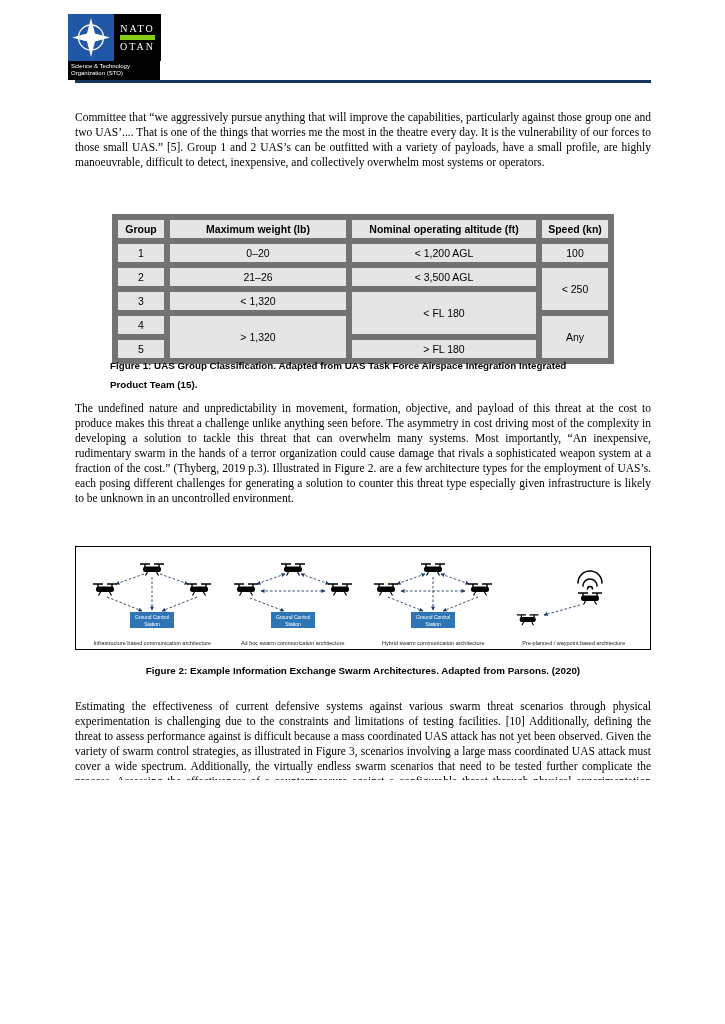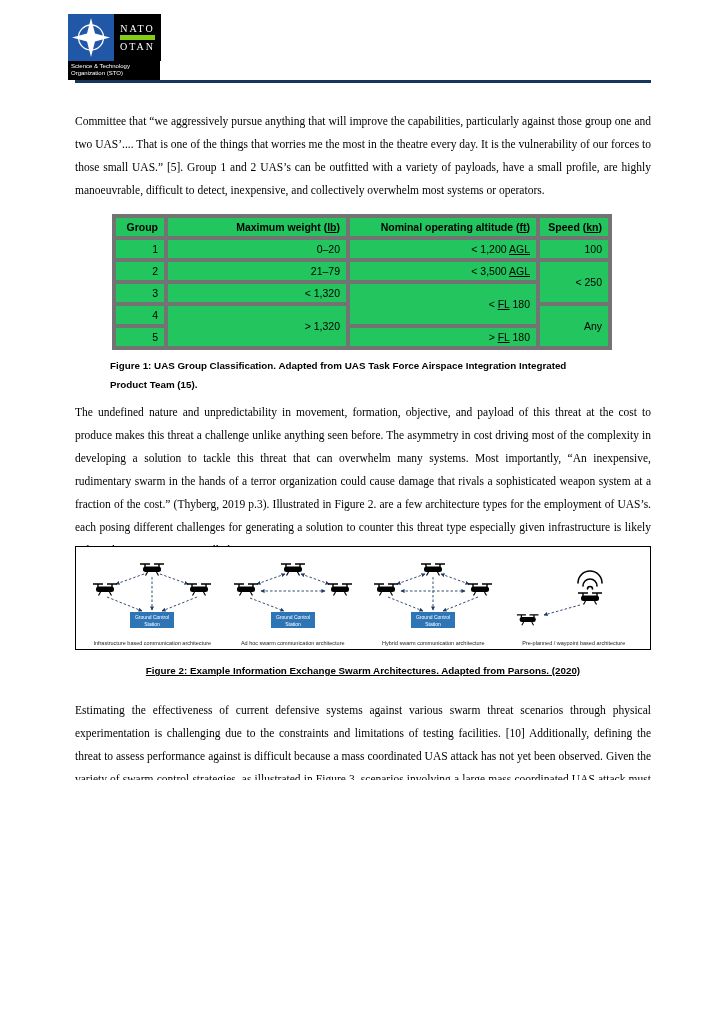--- a/index.html
+++ b/index.html
@@ -26,38 +26,38 @@
   }
   .header-title {
     position:absolute; top:63px; right:75px;
     font-family:"Liberation Sans", sans-serif; font-weight:bold; font-size:11.5px;
   }
   .header-rule { position:absolute; top:80px; left:75px; width:576px; height:2.5px; background:#17365d; }
 
   
   .para {
     position:absolute; left:75px; width:576px; text-align:justify;
-    font-size:11.5px; line-height:23px;
+    font-size:11.5px; line-height:15px;
   }
   #p1 { top:110px; }
   #p2 { top:401px; }
   #p3 { top:699px; }
 
   
   .fig1-table {
     position:absolute; left:112px; top:214px; border-collapse:collapse;
     font-family:"Liberation Sans", sans-serif; font-size:10.5px;
   }
   .fig1-table th, .fig1-table td {
-    border:4px solid #737373; text-align:right; vertical-align:middle;
-    padding:3px 6px; height:20px; background:#22c55e;
+    border:6px solid #737373; text-align:center; vertical-align:middle;
+    padding:3px 6px; height:20px; background:#e5e5e5;
   }
   .fig1-table th { font-weight:bold; }
   .c-group { width:52px; } .c-weight { width:182px; } .c-alt { width:190px; } .c-speed { width:72px;margin-left:7px; }
-  .u { text-decoration:underline; }
+  .u { }
 
   .fig1-caption {
     position:absolute; left:110px; top:356px; width:470px;
     font-family:"Liberation Sans", sans-serif; font-weight:bold;
     font-size:9.8px; line-height:19px;
   }
 
   
   .fig2-box {
     position:absolute; left:75px; top:546px; width:576px; height:104px;
@@ -67,21 +67,21 @@
   }
   .panel { width:136px; display:flex; flex-direction:column; align-items:center; justify-content:flex-end; }
   .panel-caption {
     font-family:"Liberation Sans", sans-serif; font-size:5.5px; line-height:6.5px;
     color:#222; text-align:center; margin-top:1px;
   }
   .panel svg text { font-family:"Liberation Sans", sans-serif; }
 
   .fig2-caption {
     position:absolute; top:665px; left:75px; width:576px; text-align:center;
-    font-family:"Liberation Sans", sans-serif; font-weight:bold; font-size:9.8px;text-decoration:underline;
+    font-family:"Liberation Sans", sans-serif; font-weight:bold; font-size:9.8px;
   }
 
   
   .footer-rule { position:absolute; top:933px; left:68px; width:590px; height:1px; background:#000; }
   .footer-left, .footer-right {
     position:absolute; top:939px; font-family:"Liberation Sans", sans-serif;
     font-weight:bold; font-size:10px;
   }
   .footer-left { left:68px; }
   .footer-right { right:67px; }
@@ -139,21 +139,21 @@
     </thead>
     <tbody>
       <tr>
         <td>1</td>
         <td>0–20</td>
         <td><span>&lt; 1,200 </span><span class="u">AGL</span></td>
         <td>100</td>
       </tr>
       <tr>
         <td>2</td>
-        <td>21–79</td>
+        <td>21–26</td>
         <td><span>&lt; 3,500 </span><span class="u">AGL</span></td>
         <td rowspan="2">&lt; 250</td>
       </tr>
       <tr>
         <td>3</td>
         <td>&lt; 1,320</td>
         <td rowspan="2"><span>&lt; </span><span class="u">FL</span><span> 180</span></td>
       </tr>
       <tr>
         <td>4</td>

